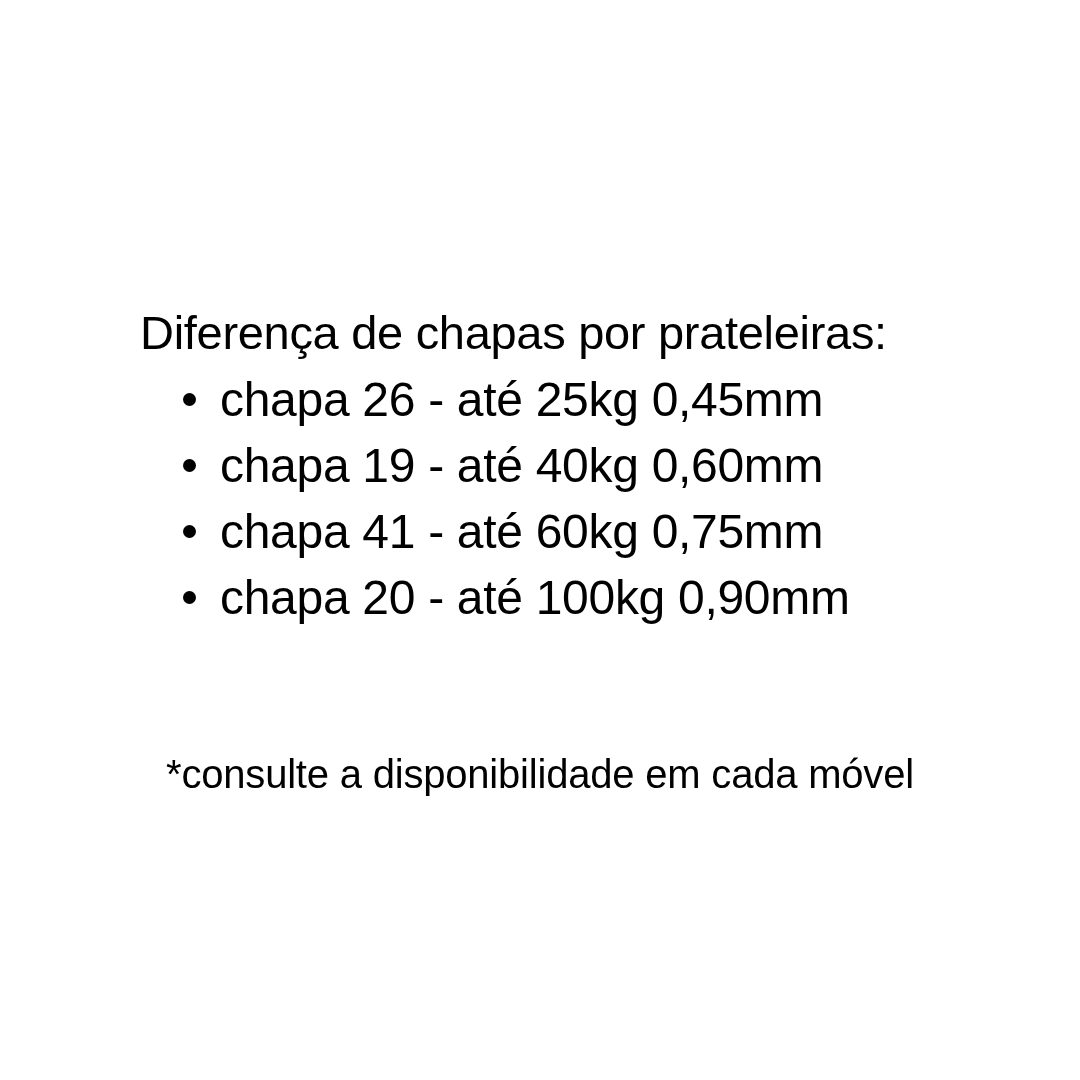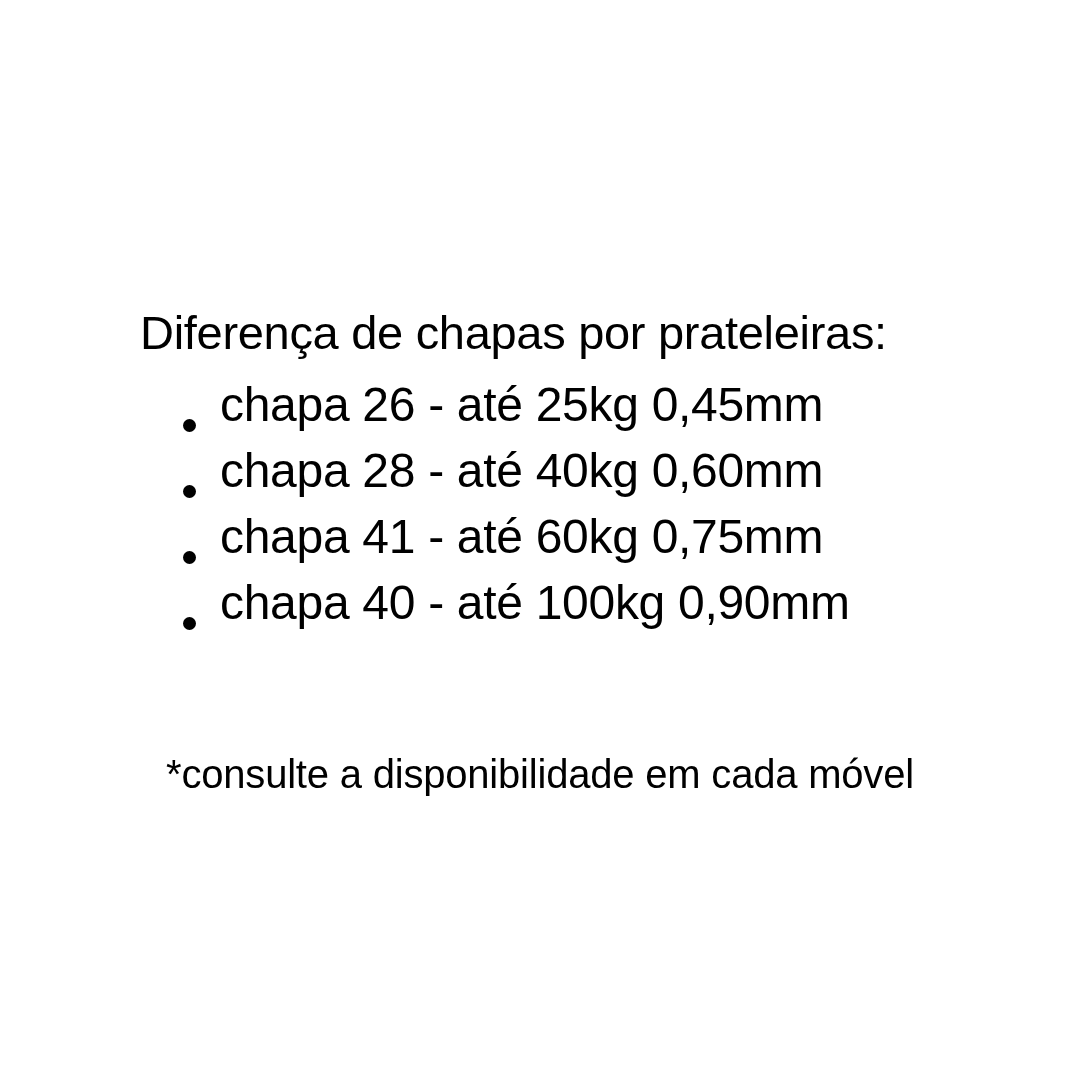--- a/index.html
+++ b/index.html
@@ -33,21 +33,21 @@
     white-space: nowrap;
   }
 
   .spec-list {
     list-style: none;
     margin-left: 183px;
   }
 
   .spec-item {
     display: flex;
-    align-items: flex-end;
+    align-items: center;
     height: 66px;
     font-size: 48px;
     letter-spacing: -0.3px;
     white-space: nowrap;
   }
 
   .bullet-icon {
     display: inline-block;
     width: 13px;
     height: 13px;
@@ -73,27 +73,27 @@
 
   <h1 class="title">Diferença de chapas por prateleiras:</h1>
 
   <ul class="spec-list">
     <li class="spec-item">
       <span class="bullet-icon"></span>
       <span>chapa 26 - até 25kg 0,45mm</span>
     </li>
     <li class="spec-item">
       <span class="bullet-icon"></span>
-      <span>chapa 28 - até 40kg 0,60mm</span>
+      <span>chapa 19 - até 40kg 0,60mm</span>
     </li>
     <li class="spec-item">
       <span class="bullet-icon"></span>
       <span>chapa 41 - até 60kg 0,75mm</span>
     </li>
     <li class="spec-item">
       <span class="bullet-icon"></span>
-      <span>chapa 40 - até 100kg 0,90mm</span>
+      <span>chapa 20 - até 100kg 0,90mm</span>
     </li>
   </ul>
 
   <p class="footnote">*consulte a disponibilidade em cada móvel</p>
 
 </div>
 
 </body></html>

